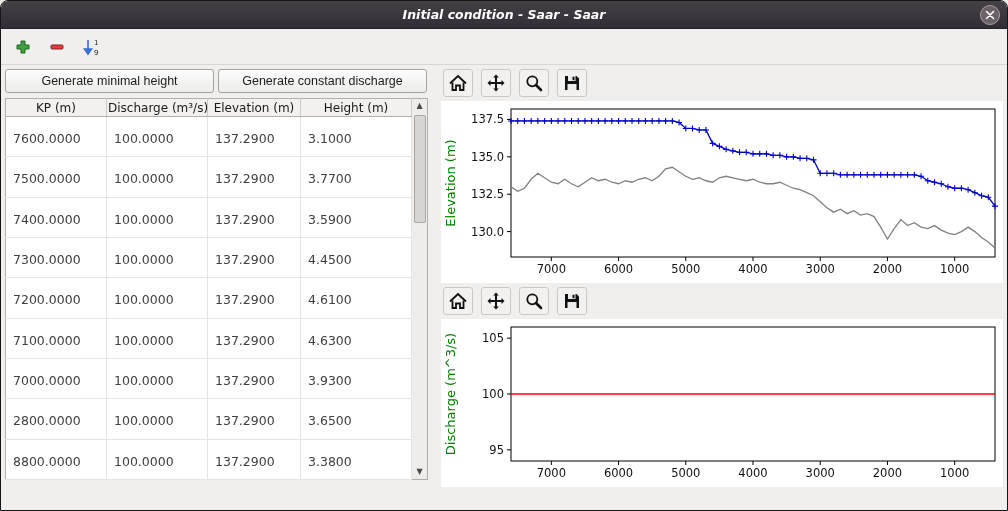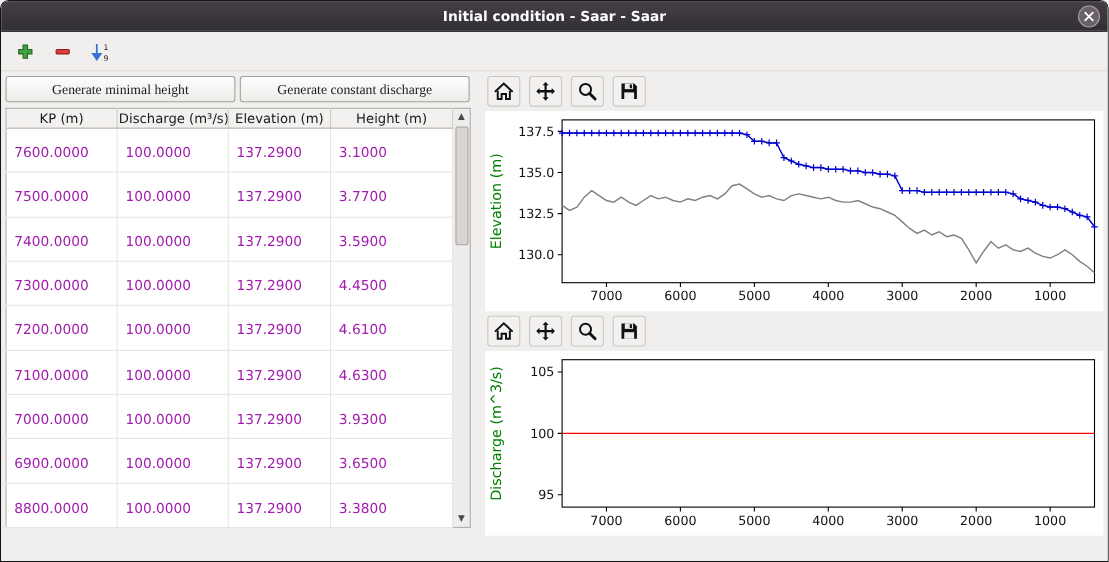--- a/index.html
+++ b/index.html
@@ -13,20 +13,21 @@
     width:1008px; height:511px; border:1px solid #151515;
     border-radius:8px 8px 0 0; overflow:hidden;
     display:flex; flex-direction:column; background:#f1efed;
   }
   
   .titlebar {
     height:28px; flex:0 0 28px; position:relative;
     background:linear-gradient(#444046,#322e35);
     display:flex; align-items:center; justify-content:center;
     border-bottom:1px solid #222;
+    font-style:italic;
   }
   .titlebar .title { color:#ffffff; font-size:12.5px; font-weight:bold; }
   .close-btn {
     position:absolute; right:7px; top:4px; width:20px; height:20px;
     border-radius:50%; background:#6b6166; border:1px solid #a89fa4;
     display:flex; align-items:center; justify-content:center; cursor:pointer;
   }
   
   .main-toolbar {
     height:36px; flex:0 0 36px; display:flex; align-items:center;
@@ -36,36 +37,36 @@
   .tool-btn {
     width:28px; height:28px; display:flex; align-items:center; justify-content:center;
     border:1px solid transparent; border-radius:3px; cursor:pointer;
   }
   
   .content { flex:1; display:flex; background:#f1efed; }
   .left-panel { width:434px; flex:0 0 434px; padding:4px 0 0 4px; }
   .btn-row { display:flex; gap:4px; width:422px; margin-bottom:5px; }
   .gen-btn {
     flex:1; height:24px; font-size:12.5px; color:#1c1c1c;
-    font-family:Liberation Serif, serif;
+    font-family:Liberation Sans, sans-serif;
     background:linear-gradient(#fdfdfd,#ececea);
     border:1px solid #a5a19d; border-radius:3px; cursor:pointer;
   }
   .table-area { display:flex; }
   table.grid {
     border-collapse:collapse; table-layout:fixed; width:406px;
     background:#fff; border:1px solid #b1aeab;
   }
   table.grid th {
     height:18px; font-size:12px; font-weight:normal; text-align:center;
     background:#f3f1ef; border-right:1px solid #ccc9c6; border-bottom:1px solid #b1aeab;
     color:#1a1a1a; overflow:hidden; white-space:nowrap;
   }
   table.grid td {
-    height:30px; font-size:12.5px; color:#a21caf; padding:4px 0 0 7px;
+    height:30px; font-size:12.5px; color:#404040; padding:4px 0 0 7px;
     border-right:1px solid #e6e4e2; border-bottom:1px solid #e6e4e2;
     background:#ffffff; white-space:nowrap; overflow:hidden;
   }
   .col0{width:101px}.col1{width:101px}.col2{width:93px}.col3{width:111px}
   
   .vscroll {
     width:16px; height:382px; background:#efedeb;
     border:1px solid #b1aeab; border-left:none;
     display:flex; flex-direction:column; align-items:center;
   }
@@ -187,21 +188,21 @@
                 <td>137.2900</td>
                 <td>4.6300</td>
               </tr>
               <tr>
                 <td>7000.0000</td>
                 <td>100.0000</td>
                 <td>137.2900</td>
                 <td>3.9300</td>
               </tr>
               <tr>
-                <td>6900.0000</td>
+                <td>2800.0000</td>
                 <td>100.0000</td>
                 <td>137.2900</td>
                 <td>3.6500</td>
               </tr>
               <tr>
                 <td>8800.0000</td>
                 <td>100.0000</td>
                 <td>137.2900</td>
                 <td>3.3800</td>
               </tr>

